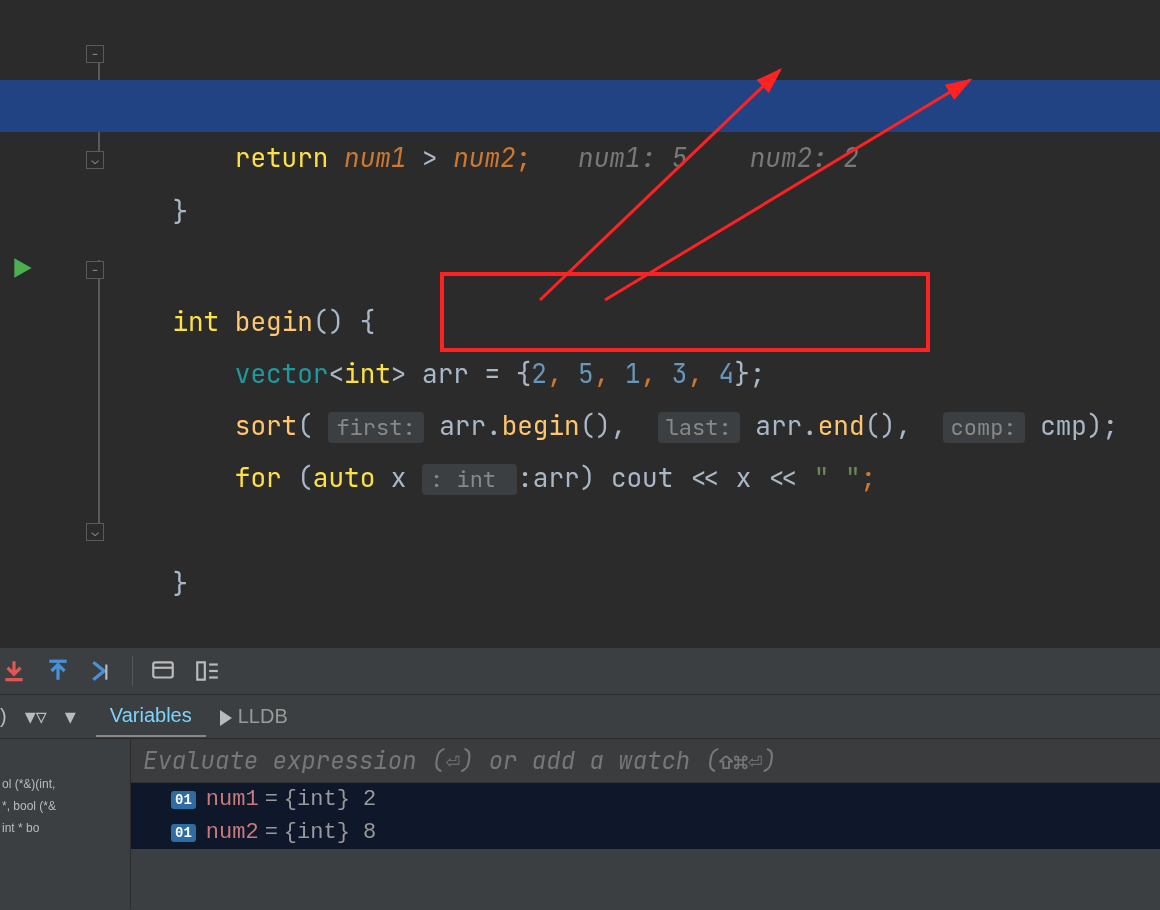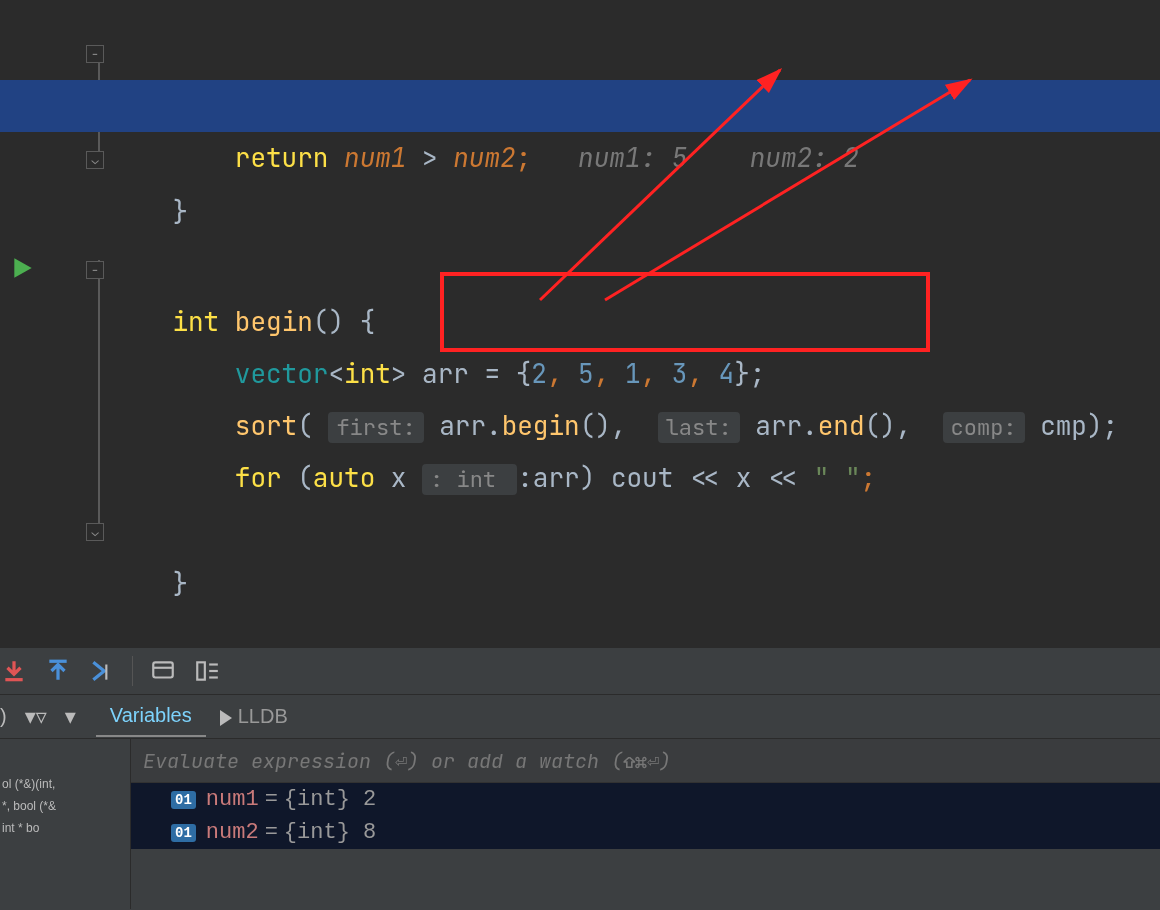--- a/index.html
+++ b/index.html
@@ -165,21 +165,21 @@
   .vars {
     flex:1;
     border-left: 1px solid #2b2b2b;
   }
   .vars-input {
     height: 44px;
     padding: 0 12px;
     color: #777;
     font-style: italic;
     font-family: inherit;
-    font-size: 20px;
+    font-size: 24px;
     display:flex; align-items:center;
     border-bottom: 1px solid #323232;
     background:#3a3c3e;
   }
   .var-row {
     display:flex; align-items:center;
     padding: 4px 8px 4px 40px;
     font-family: Liberation Mono, monospace;
     font-size: 22px;
     background:#0f172a;

